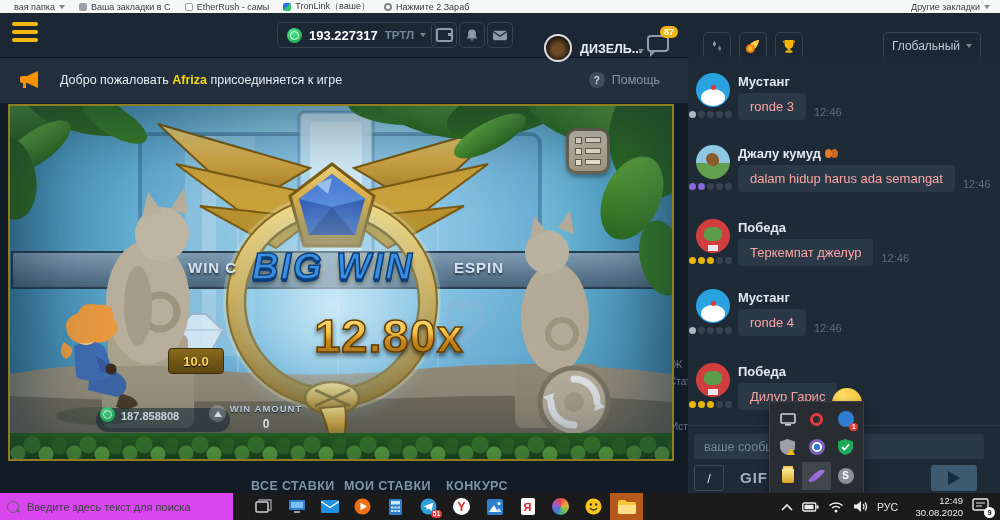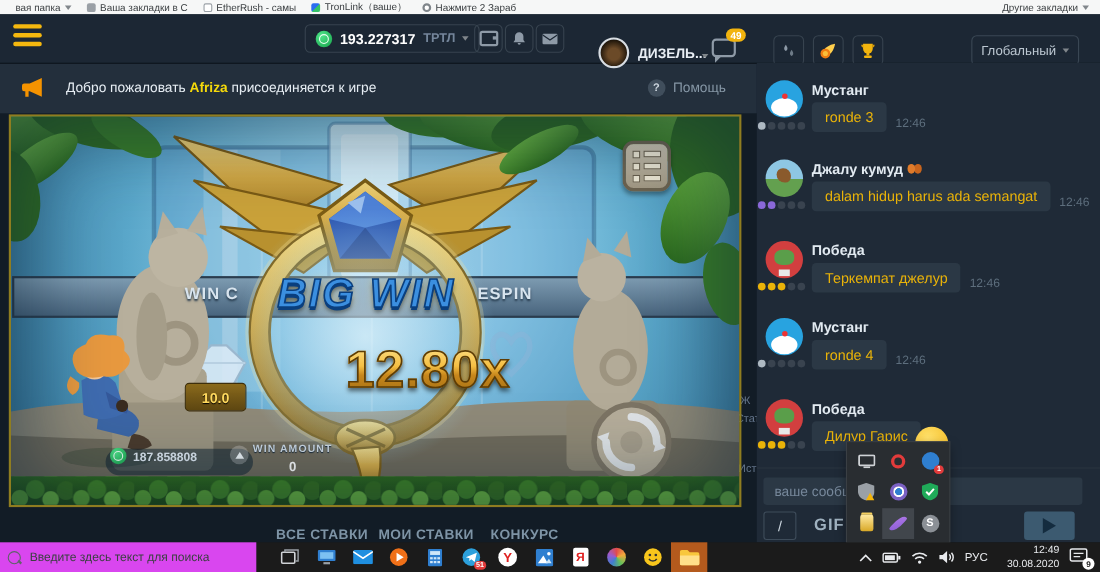--- a/index.html
+++ b/index.html
@@ -61,21 +61,21 @@
   .frag{color:#63748a;font-size:10px;z-index:3;}
   .tab{top:479px;font-size:12.5px;font-weight:bold;color:#7e94a6;letter-spacing:.4px;z-index:4;padding-left:45px;}
 
   
   #game{left:8px;top:104px;width:666px;height:357px;border:2px solid #8f7d20;box-sizing:border-box;
     z-index:3;overflow:hidden;background:radial-gradient(circle at 52% 36%,#c3ebf9 0%,#93d2ec 28%,#5aa7ca 58%,#2f7096 100%);}
   #g-scene{position:absolute;left:0;top:0;z-index:1;}
   .g-glow{position:absolute;left:205px;top:85px;width:235px;height:230px;z-index:2;
     background:radial-gradient(circle,rgba(235,250,255,.65) 0%,rgba(160,215,240,.25) 55%,transparent 72%);}
   .g-banner-text{position:absolute;z-index:3;font-size:15px;font-weight:bold;color:#d8e4ee;
-    letter-spacing:1px;text-shadow:0 1.5px 2px #24384a;}
+    letter-spacing:1px;text-shadow:0 1.5px 2px #24384a;margin-left:20px;}
   #bt-left{left:158px;top:153px;}
   #bt-right{left:424px;top:153px;}
   #g-menu{position:absolute;left:556px;top:22px;width:44px;height:46px;z-index:4;border-radius:10px;
     background:linear-gradient(#d2c9b5,#a59b85);border:3px solid #6e6450;box-sizing:border-box;
     box-shadow:0 3px 4px rgba(0,0,0,.35);display:flex;flex-direction:column;justify-content:center;gap:4px;padding:0 6px;}
   #g-menu .ln{display:flex;align-items:center;gap:3px;}
   #g-menu .dot{width:5px;height:5px;background:#f3ecd8;border:1px solid #6a604c;}
   #g-menu .bar{flex:1;height:4px;background:#f3ecd8;border:1px solid #6a604c;}
   #bigwin{position:absolute;left:192px;top:140px;width:262px;text-align:center;z-index:5;
     font-size:37px;font-weight:900;letter-spacing:2px;color:#3b8fe0;font-style:italic;
@@ -131,21 +131,21 @@
   .av-dora:before{content:"";position:absolute;left:5px;bottom:1px;width:24px;height:17px;background:#fff;border-radius:50%;}
   .av-dora:after{content:"";position:absolute;left:15px;top:12px;width:5px;height:5px;background:#e33;border-radius:50%;}
   .av-horse{background:linear-gradient(#8ec7e3 52%,#63a04f 52%);position:relative;}
   .av-horse:before{content:"";position:absolute;left:10px;top:8px;width:13px;height:13px;background:#8a5a2c;border-radius:45% 55% 40% 60%;}
   .av-croc{background:#d23f3f;position:relative;}
   .av-croc:before{content:"";position:absolute;left:8px;top:8px;width:18px;height:14px;background:#5a9e4a;border-radius:40%;}
   .av-croc:after{content:"";position:absolute;left:12px;bottom:2px;width:10px;height:6px;background:#e8e8e8;}
   .msg .nm{position:absolute;left:50px;top:3px;font-size:13px;font-weight:bold;color:#e2eaf1;white-space:nowrap;display:flex;align-items:center;gap:4px;}
   .butterfly{width:7px;height:9px;background:#e07b2a;border-radius:50% 50% 50% 50%;box-shadow:6px 0 0 #c9651d;display:inline-block;}
   .msg .row{position:absolute;left:50px;top:22px;display:flex;align-items:flex-end;gap:8px;}
-  .msg .bub{background:#2b3845;border-radius:4px;padding:6px 12px;font-size:13px;color:#eab308;white-space:nowrap;}
+  .msg .bub{background:#2b3845;border-radius:4px;padding:6px 12px;font-size:13px;color:#fca5a5;white-space:nowrap;}
   .msg .tm{font-size:11px;color:#5d6e7d;margin-bottom:2px;}
   .dots{position:absolute;left:1px;top:40px;display:flex;gap:2px;}
   .dots i{width:7px;height:7px;border-radius:50%;background:#39434f;}
   .dots i.g{background:#eab308;} .dots i.p{background:#8a68d8;} .dots i.s{background:#aeb9c2;}
   #chat-input-wrap{position:absolute;left:0;right:0;top:368px;bottom:0;border-top:1px solid rgba(255,255,255,.05);}
   #chat-input{position:absolute;left:6px;top:8px;width:290px;height:25px;background:#2b3845;border:none;outline:none;
     border-radius:3px;color:#c6d1da;font-size:12.5px;padding:0 10px;box-sizing:border-box;font-family:"Liberation Sans",sans-serif;}
   #chat-input::placeholder{color:#76879a;}
   #slash-btn{position:absolute;left:6px;top:39px;width:30px;height:26px;border:1px solid #3e4c5a;border-radius:3px;
     color:#cfd9e2;font-size:13px;display:flex;align-items:center;justify-content:center;box-sizing:border-box;}
@@ -256,21 +256,21 @@
         <path d="M0 1 L8 6.5 L16 1" stroke="#1c2734" stroke-width="1.4" fill="none"></path>
     </svg>
   </div>
 
   <div id="avatar" class="abs"></div>
   <div id="username" class="abs">ДИЗЕЛЬ...</div>
   <span id="usercaret" class="caret abs"></span>
   <div id="chat-toggle" class="abs">
     <div class="bubble"></div>
   </div>
-  <div id="chat-badge" class="abs">49</div>
+  <div id="chat-badge" class="abs">87</div>
 
   <div class="chbtn abs" style="left:703px">
     <svg width="14" height="14" viewBox="0 0 16 16">
       <path d="M5 2 C7 5 7.5 7 5 8.5 C2.5 7 3 5 5 2 Z" fill="#8e9aa7"></path>
       <path d="M11 7 C13 10 13.5 12 11 13.5 C8.5 12 9 10 11 7 Z" fill="#6d7a87"></path>
     </svg>
   </div>
   <div class="chbtn abs" style="left:739px">
     <svg width="16" height="16" viewBox="0 0 18 18">
       <path d="M16 2 C10 3 5 6 3 11 L8 14 C13 12 15 7 16 2 Z" fill="#ffcf4d"></path>

